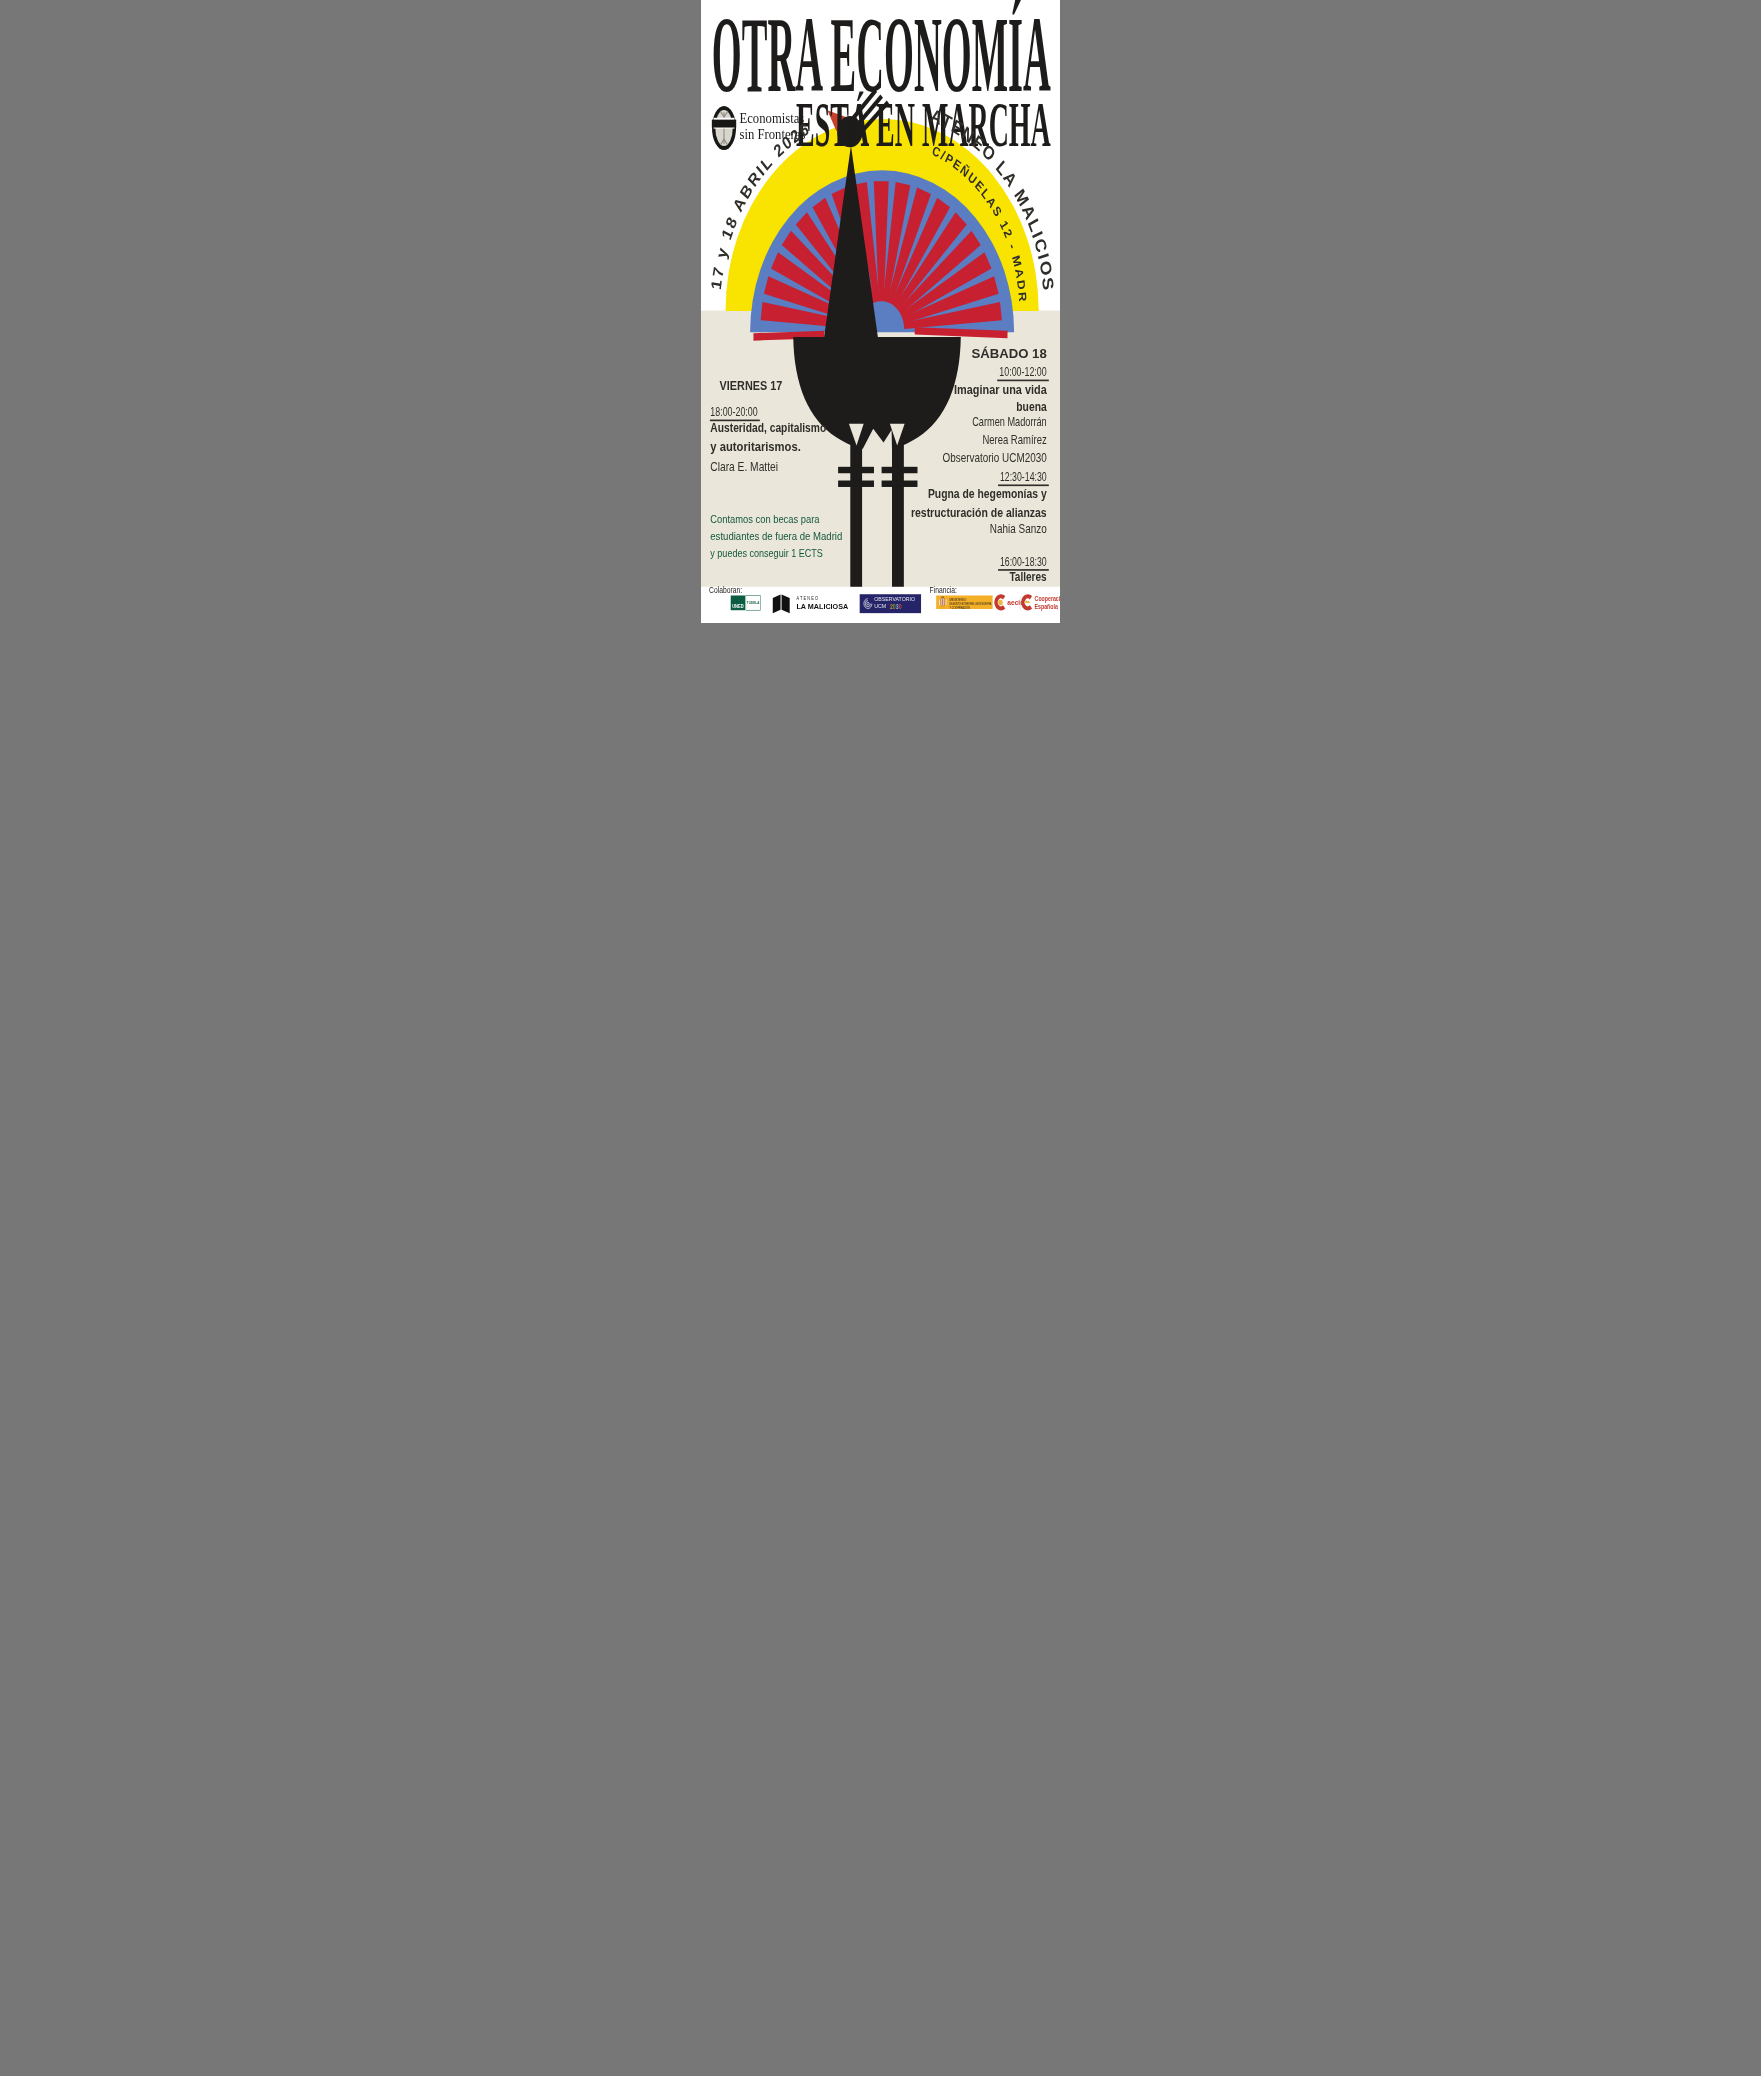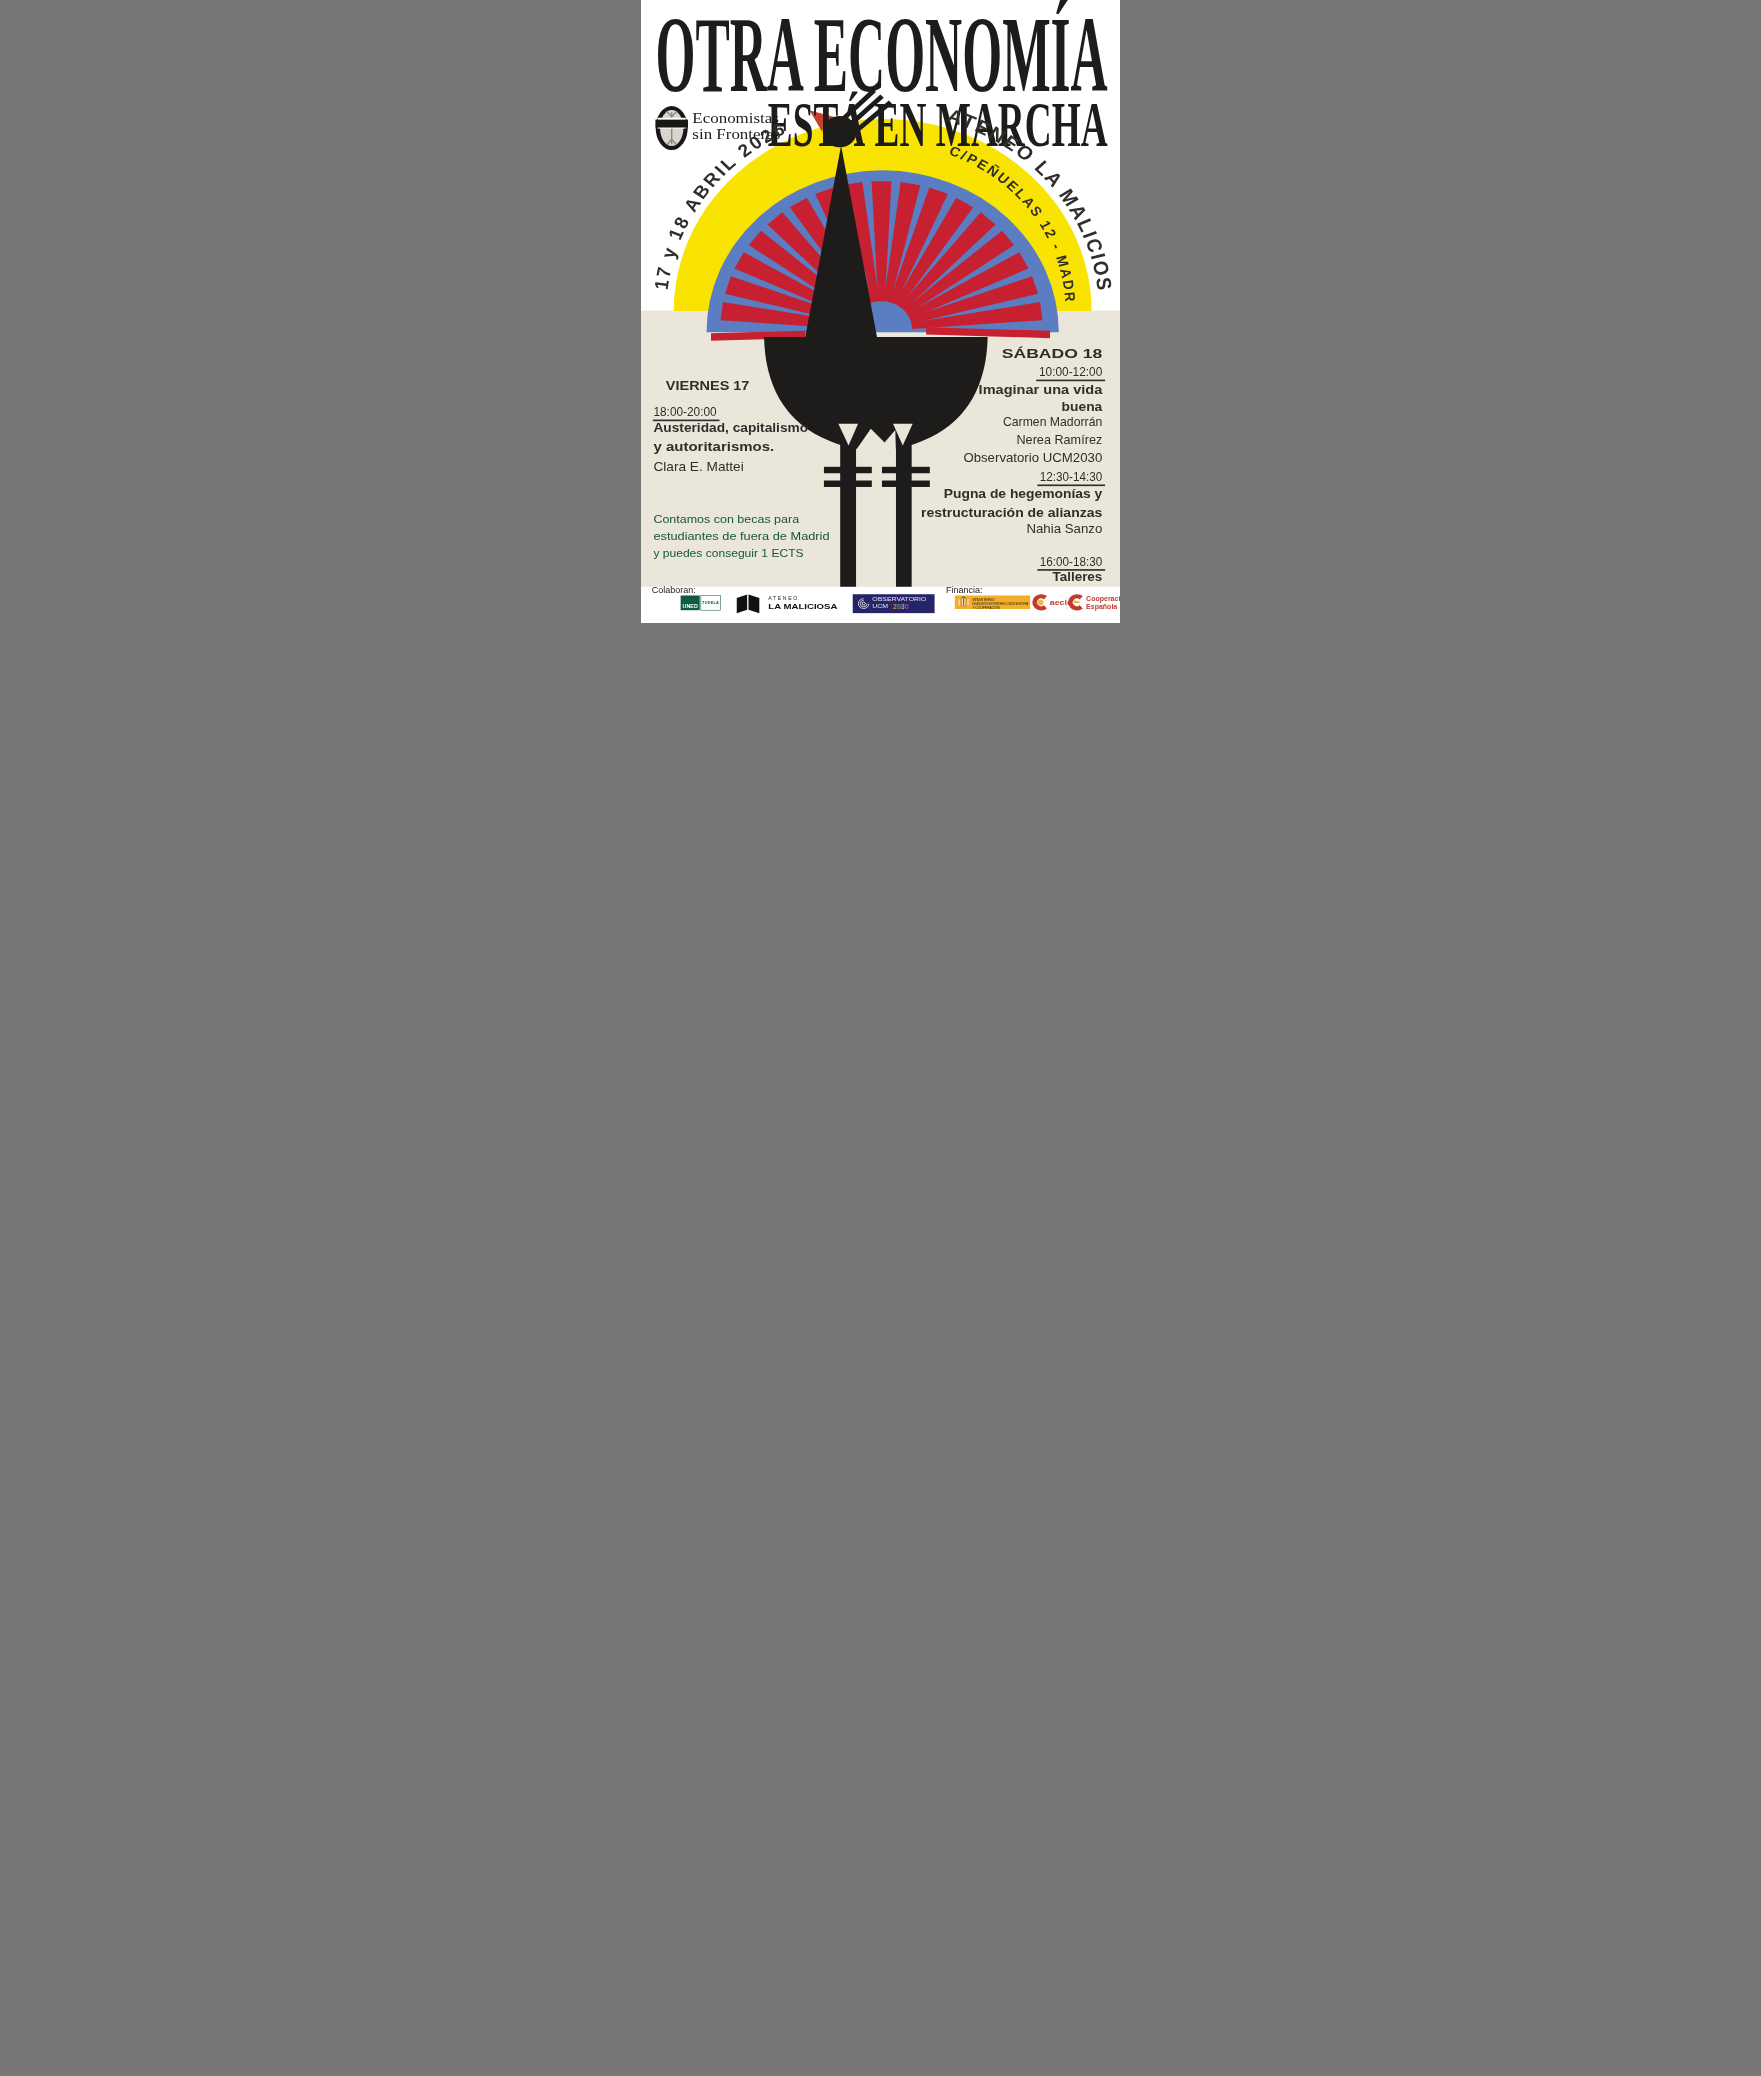--- a/index.html
+++ b/index.html
@@ -1,16 +1,16 @@
 <!DOCTYPE html>
 <html style="font-size:6.6px"><head>
 <meta charset="utf-8">
 <style>
   html,body{margin:0;padding:0;background:#777;}
-  .poster{position:relative;width:479px;height:623px;margin:0 auto;background:#fff;overflow:hidden;}
+  .poster{position:relative;width:359px;height:623px;margin:0 auto;background:#fff;overflow:hidden;}
   svg{display:block;width:100%;height:100%;}
   .sans{font-family:"Liberation Sans",sans-serif;}
   .serif{font-family:"Liberation Serif",serif;}
   text{white-space:pre;}
 </style>
 </head>
 <body>
 
 <div class="poster">
 <svg viewBox="0 0 4242 5999" preserveAspectRatio="none">

